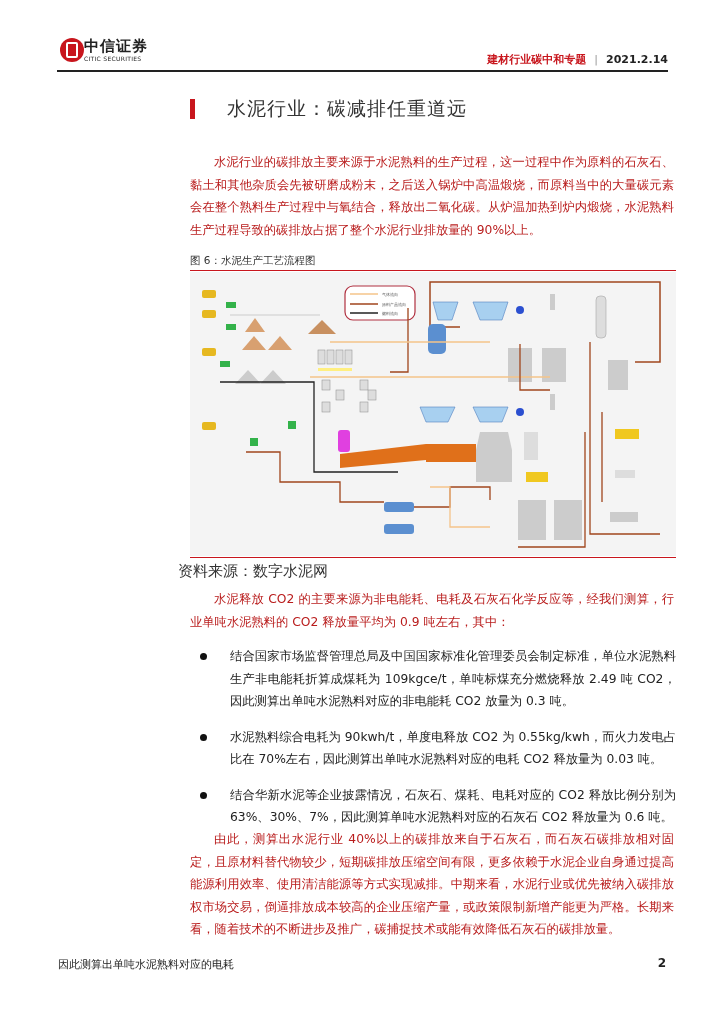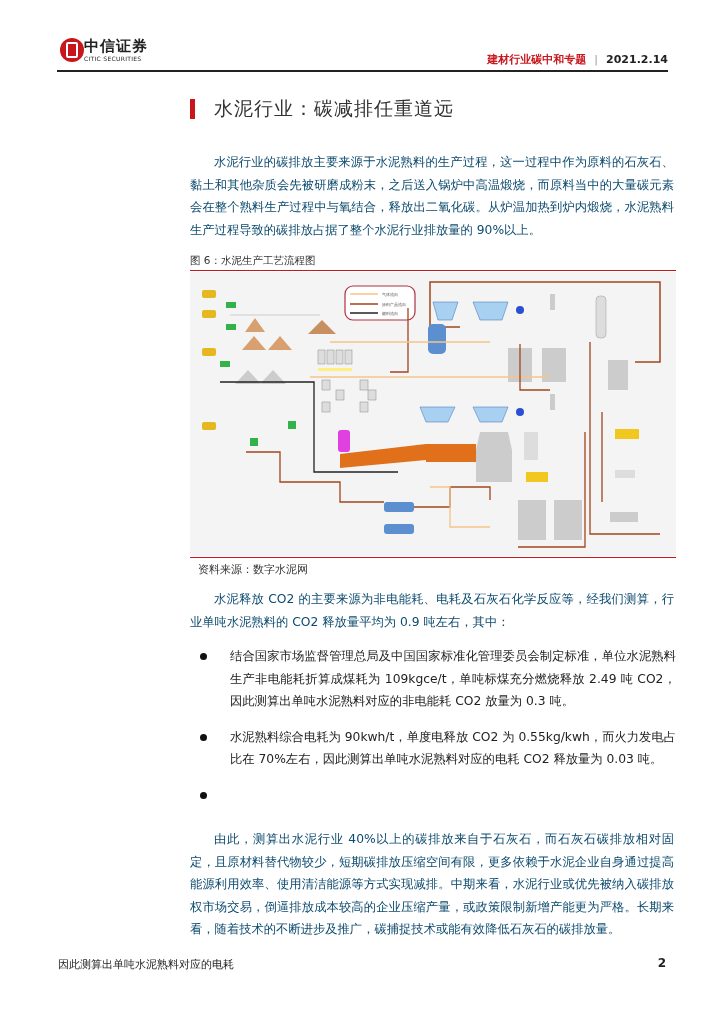--- a/index.html
+++ b/index.html
@@ -8,29 +8,29 @@
   .logo-mark{width:24px;height:24px;border-radius:50%;background:#c8161d;position:relative;}
   .logo-mark::after{content:"";position:absolute;left:6px;top:4px;width:12px;height:16px;border:2px solid #fff;border-radius:2px;box-sizing:border-box;}
   .logo-text{display:flex;flex-direction:column;line-height:1;}
   .logo-cn{font-size:15px;font-weight:bold;color:#222;letter-spacing:1px;}
   .logo-en{font-size:6px;color:#222;margin-top:2px;letter-spacing:0.3px;}
   .hdr-right{position:absolute;right:56px;top:52px;font-size:11px;display:flex;align-items:center;gap:8px;}
   .hdr-topic{color:#c8161d;font-weight:bold;}
   .hdr-sep{color:#999;}
   .hdr-date{font-weight:bold;color:#222;}
   .hdr-line{position:absolute;left:57px;right:56px;top:70px;height:2px;background:#222;}
-  .sec-title{position:absolute;left:190px;top:96px;display:flex;align-items:center;gap:19px;}
+  .sec-title{position:absolute;left:190px;top:96px;display:flex;align-items:center;gap:32px;}
   .sec-bar{width:5px;height:20px;background:#c8161d;}
   .sec-text{font-size:19px;color:#333;letter-spacing:1px;}
-  .para{position:absolute;left:190px;width:484px;font-size:12.3px;line-height:22.5px;color:#0c4a6e;text-align:justify;}
+  .para{position:absolute;left:190px;width:484px;font-size:12.3px;line-height:22.5px;color:#b91c1c;text-align:justify;}
   .p1{top:151px;text-indent:24px;}
   .fig-cap{position:absolute;left:190px;top:254px;font-size:10.5px;color:#333;}
   .fig-line{position:absolute;left:190px;width:486px;height:1px;background:#c8161d;}
   .fig-box{position:absolute;left:190px;top:272px;width:486px;height:284px;background:#f4f4f4;}
-  .src{position:absolute;left:198px;top:562px;font-size:11px;color:#333;font-family:Liberation Mono, monospace;}
+  .src{position:absolute;left:178px;top:562px;font-size:15px;color:#333;font-family:Liberation Mono, monospace;}
   .p2{top:588px;text-indent:24px;}
   .bullets{position:absolute;left:190px;width:486px;top:645px;}
   .bullet{position:relative;padding-left:40px;font-size:12.3px;line-height:22.5px;margin-bottom:13px;text-align:justify;}
   .bullet .dot{position:absolute;left:10px;top:8px;width:7px;height:7px;border-radius:50%;background:#111;}
   .p3{top:828px;text-indent:24px;}
   .footer-left{position:absolute;left:58px;top:957px;font-size:11px;color:#222;}
   .footer-right{position:absolute;right:58px;top:956px;font-size:12px;font-weight:bold;color:#222;}
   svg text{font-family:"DejaVu Sans",sans-serif;}
 </style>
 </head>
@@ -175,19 +175,20 @@
   <div class="bullet">
     <span class="dot"></span>
     <span>结合国家市场监督管理总局及中国国家标准化管理委员会制定标准，单位水泥熟料生产非电能耗折算成煤耗为 109kgce/t，单吨标煤充分燃烧释放 2.49 吨 CO2，因此测算出单吨水泥熟料对应的非电能耗 CO2 放量为 0.3 吨。</span>
   </div>
   <div class="bullet">
     <span class="dot"></span>
     <span>水泥熟料综合电耗为 90kwh/t，单度电释放 CO2 为 0.55kg/kwh，而火力发电占比在 70%左右，因此测算出单吨水泥熟料对应的电耗 CO2 释放量为 0.03 吨。</span>
   </div>
   <div class="bullet">
     <span class="dot"></span>
+    <span>结合华新水泥等企业披露情况，石灰石、煤耗、电耗对应的 CO2 释放比例分别为 63%、30%、7%，因此测算单吨水泥熟料对应的石灰石 CO2 释放量为 0.6 吨。</span>
   </div>
 </div>
 
 <div class="para p3">由此，测算出水泥行业 40%以上的碳排放来自于石灰石，而石灰石碳排放相对固定，且原材料替代物较少，短期碳排放压缩空间有限，更多依赖于水泥企业自身通过提高能源利用效率、使用清洁能源等方式实现减排。中期来看，水泥行业或优先被纳入碳排放权市场交易，倒逼排放成本较高的企业压缩产量，或政策限制新增产能更为严格。长期来看，随着技术的不断进步及推广，碳捕捉技术或能有效降低石灰石的碳排放量。</div>
 
 <div class="footer-left">因此测算出单吨水泥熟料对应的电耗</div>
 <div class="footer-right">2</div>
 
 </body></html>

